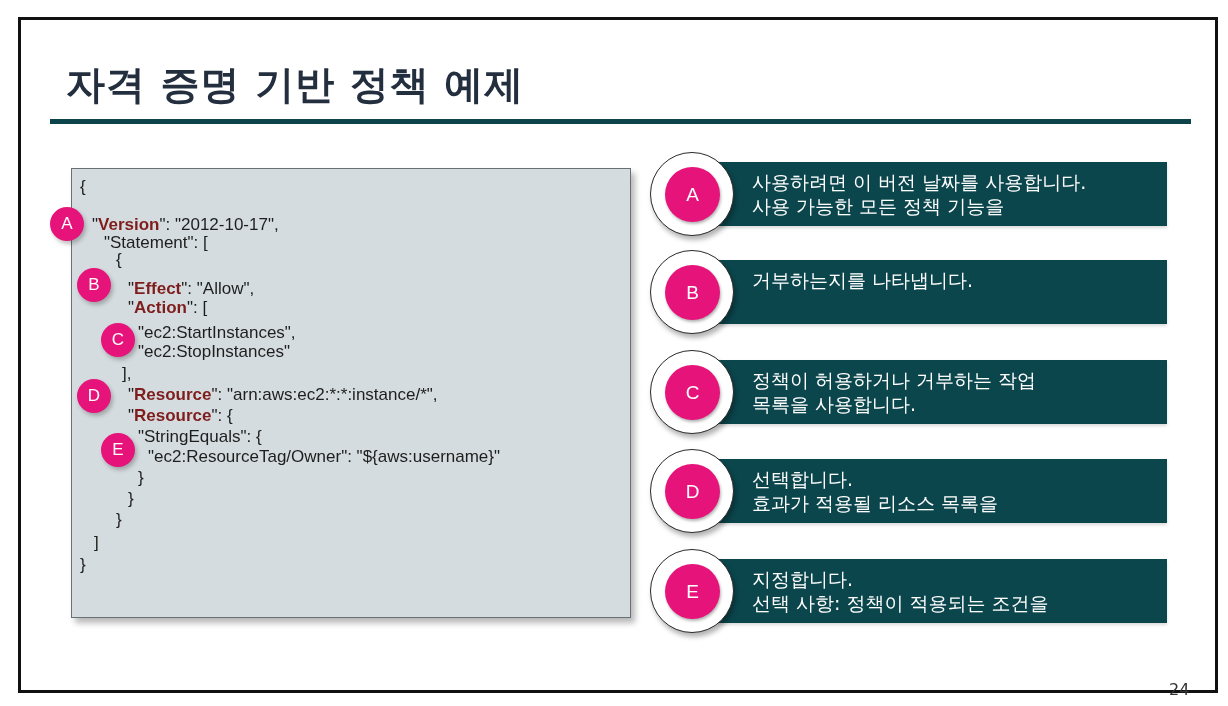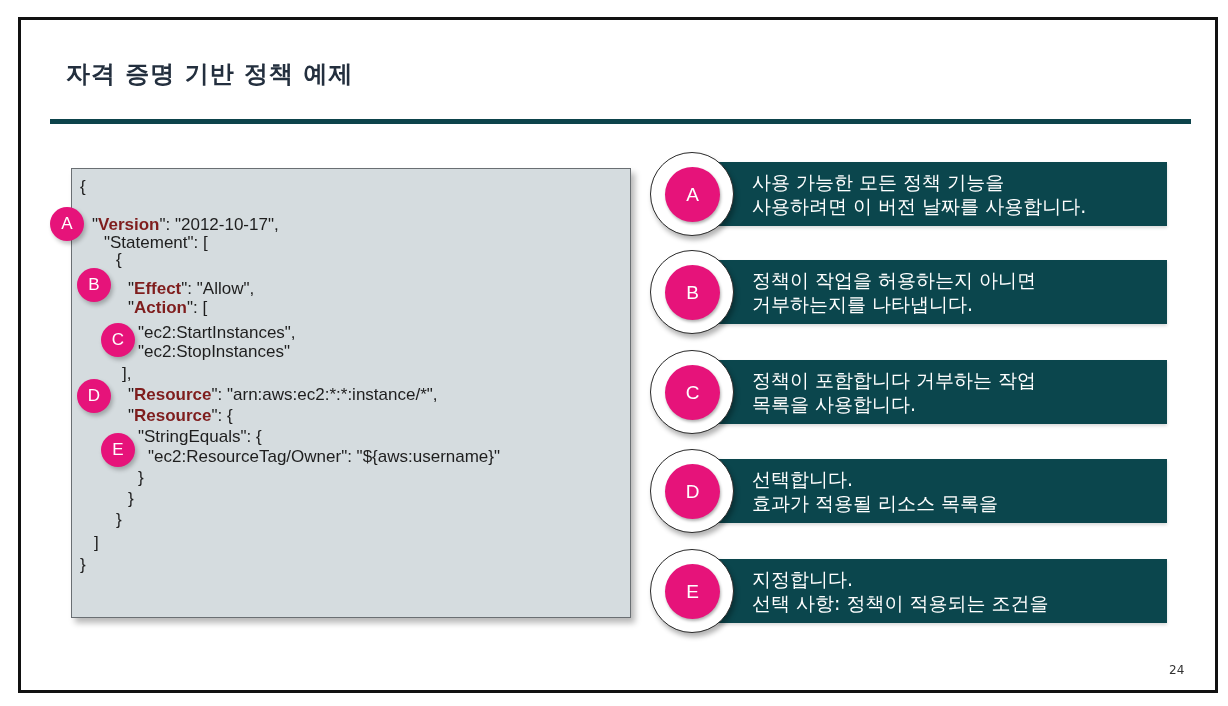--- a/index.html
+++ b/index.html
@@ -7,21 +7,21 @@
       width: 1228px; height: 706px; position: relative; overflow: hidden;
       background: #ffffff;
       font-family: "DejaVu Sans", "Liberation Sans", sans-serif;
     }
     .slide-frame {
       position: absolute; left: 18px; top: 17px; width: 1194px; height: 670px;
       border: 3px solid #111111; box-sizing: content-box;
     }
     .title {
       position: absolute; left: 66px; top: 58px;
-      font-size: 24px; font-weight: bold; color: #232f3e; letter-spacing: 1px;
+      font-size: 39px; font-weight: bold; color: #232f3e; letter-spacing: 1px;
       white-space: nowrap;
     }
     .title-rule {
       position: absolute; left: 50px; top: 119px; width: 1141px; height: 5px;
       background: #0d434b;
     }
     .code-box {
       position: absolute; left: 71px; top: 168px; width: 558px; height: 448px;
       background: #d5dcdf; border: 1.5px solid #6a6f73;
       box-shadow: 4px 5px 6px rgba(0,0,0,0.28);
@@ -56,21 +56,21 @@
       box-shadow: 2px 4px 5px rgba(0,0,0,0.3);
     }
     .callout .dot {
       position: absolute; left: 14px; top: 14px; width: 55px; height: 55px;
       border-radius: 50%; background: #e6137a; color: #ffffff;
       display: flex; align-items: center; justify-content: center;
       font-size: 19px; box-shadow: 1px 2px 3px rgba(0,0,0,0.3);
       font-family: "Liberation Sans", sans-serif;
     }
     .page-number {
-      position: absolute; left: 1169px; top: 663px; font-size: 12px; color: #333333;
+      position: absolute; left: 1169px; top: 680px; font-size: 16px; color: #333333;
     }
   </style>
 </head>
 <body>
 
 <div class="slide-frame"></div>
 
 <div class="title">자격 증명 기반 정책 예제</div>
 <div class="title-rule"></div>
 
@@ -97,45 +97,44 @@
 
 <div class="code-marker" style="left:50px;top:207px;">A</div>
 <div class="code-marker" style="left:77px;top:268px;">B</div>
 <div class="code-marker" style="left:101px;top:323px;">C</div>
 <div class="code-marker" style="left:77px;top:379px;">D</div>
 <div class="code-marker" style="left:101px;top:433px;">E</div>
 
 <div class="callout" style="top:152px;">
   <div class="banner">
     <div class="banner-text">
+      <div>사용하려면 이 버전 날짜를 사용합니다.</div>
       <div>사용 가능한 모든 정책 기능을</div>
-      <div>사용하려면 이 버전 날짜를 사용합니다.</div>
     </div>
   </div>
   <div class="ring">
     <div class="dot">A</div>
   </div>
 </div>
 
 <div class="callout" style="top:250px;">
   <div class="banner">
     <div class="banner-text">
-      <div>정책이 작업을 허용하는지 아니면</div>
       <div>거부하는지를 나타냅니다.</div>
     </div>
   </div>
   <div class="ring">
     <div class="dot">B</div>
   </div>
 </div>
 
 <div class="callout" style="top:350px;">
   <div class="banner">
     <div class="banner-text">
-      <div>정책이 포함합니다 거부하는 작업</div>
+      <div>정책이 허용하거나 거부하는 작업</div>
       <div>목록을 사용합니다.</div>
     </div>
   </div>
   <div class="ring">
     <div class="dot">C</div>
   </div>
 </div>
 
 <div class="callout" style="top:449px;">
   <div class="banner">

